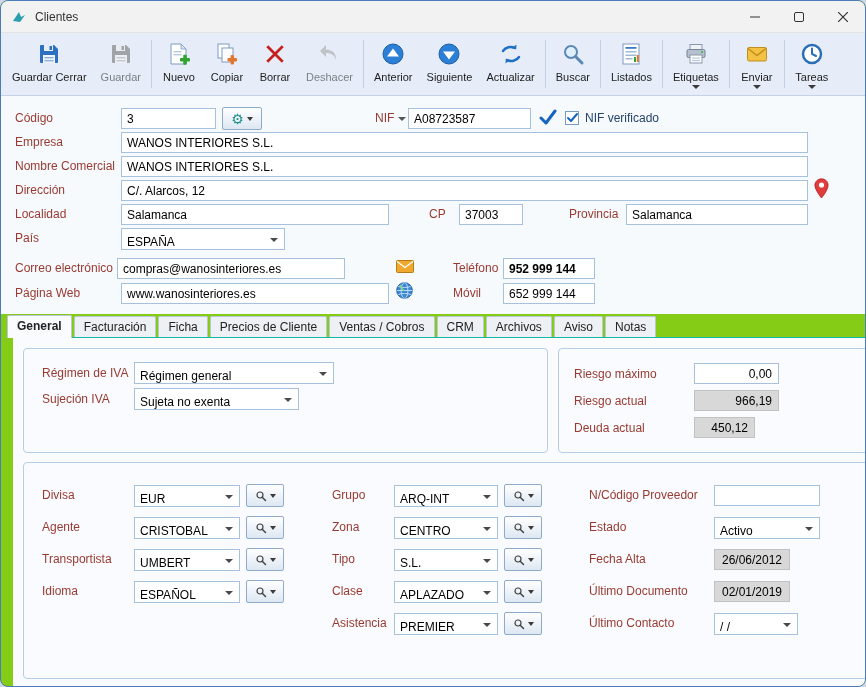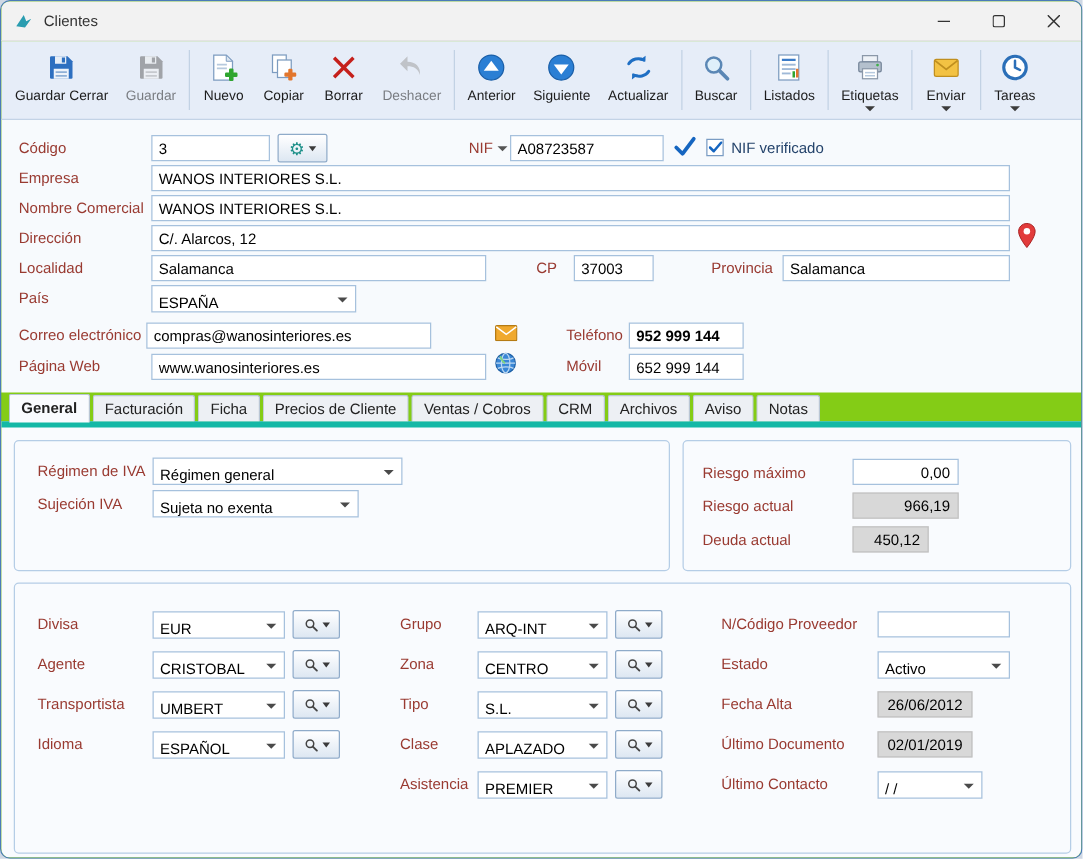--- a/index.html
+++ b/index.html
@@ -54,21 +54,21 @@
   .icon-abs { position:absolute; display:flex; }
 
   
   .tabs { height:23px; flex:0 0 23px; display:flex; align-items:flex-end; padding-left:6px; position:relative; z-index:2; }
   .tab { height:21px; line-height:20px; padding:0 9px; font-size:12px; color:#222;
          border:1px solid #b9c6d4; border-bottom:none; background:#edf0f4; margin-right:2px;
          border-radius:2px 2px 0 0; white-space:nowrap; }
   .tab.active { background:#f9fbfe; height:23px; margin-bottom:-1px; font-weight:bold; }
 
   
-  .content { flex:1; border-top:5px solid #14b8a6; background:#f9fbfe; position:relative; }
+  .content { flex:1; border-top:1px solid #14b8a6; background:#f9fbfe; position:relative;margin-left:12px; }
   .groupbox { position:absolute; border:1px solid #b5cde6; border-radius:4px; background:#f9fbfe; }
 </style>
 </head>
 <body>
 
 <div class="window">
 
   <div class="titlebar">
     <span class="app-icon">
       <svg width="16" height="16" viewBox="0 0 16 16">

